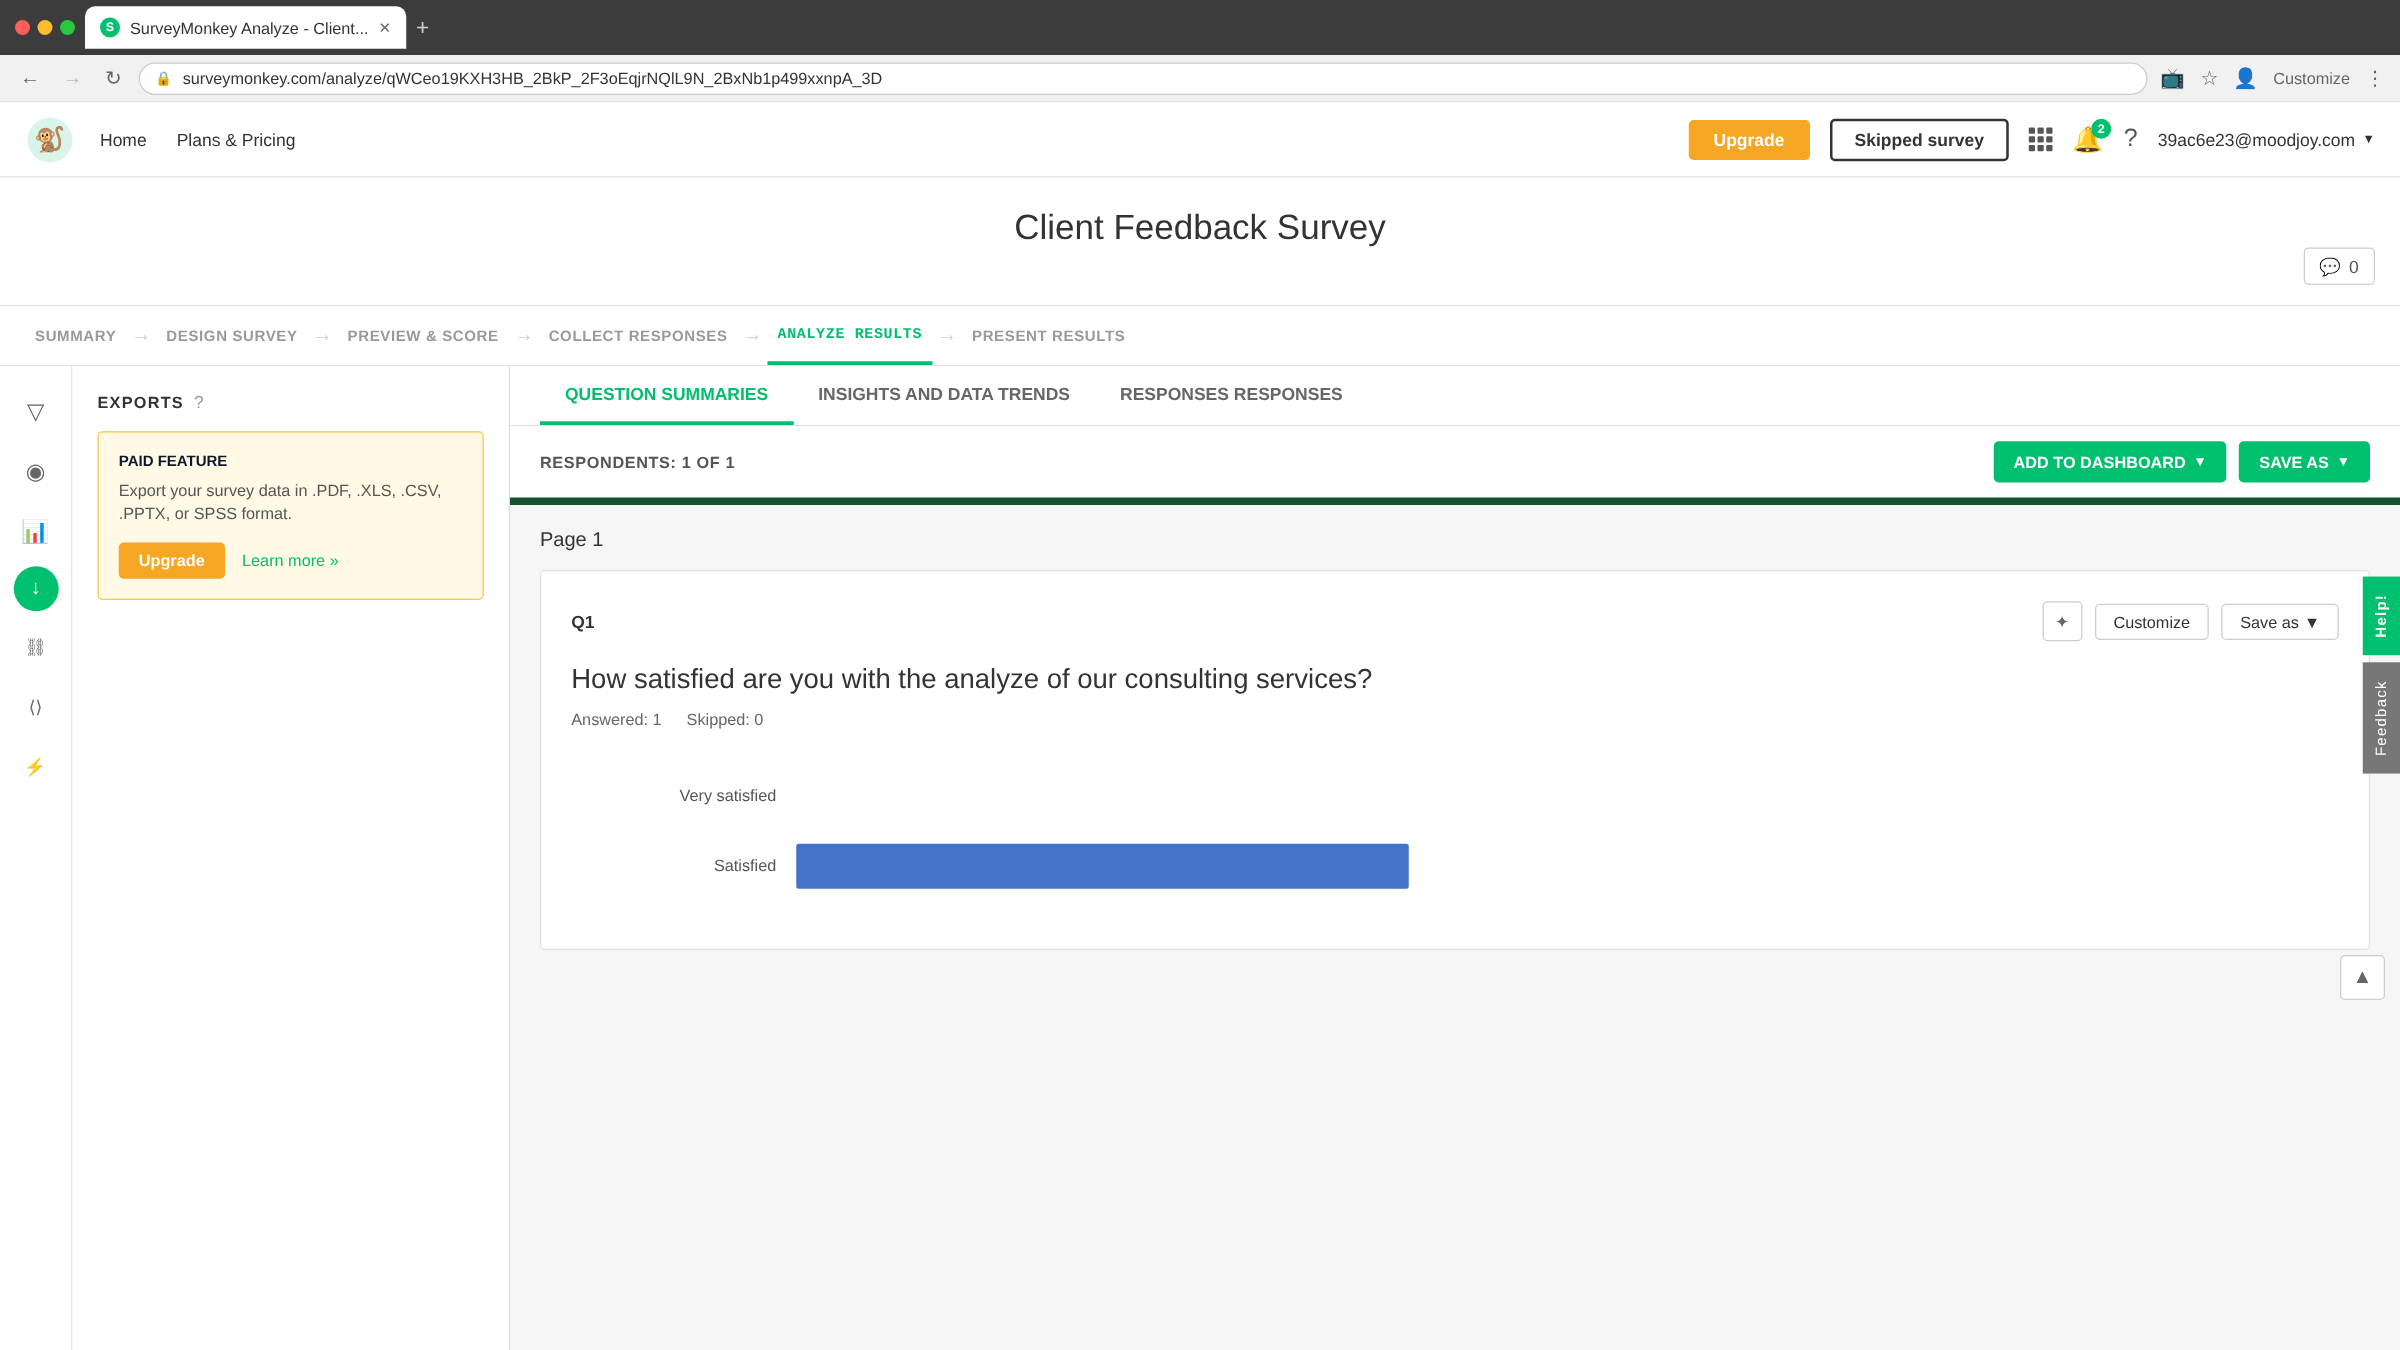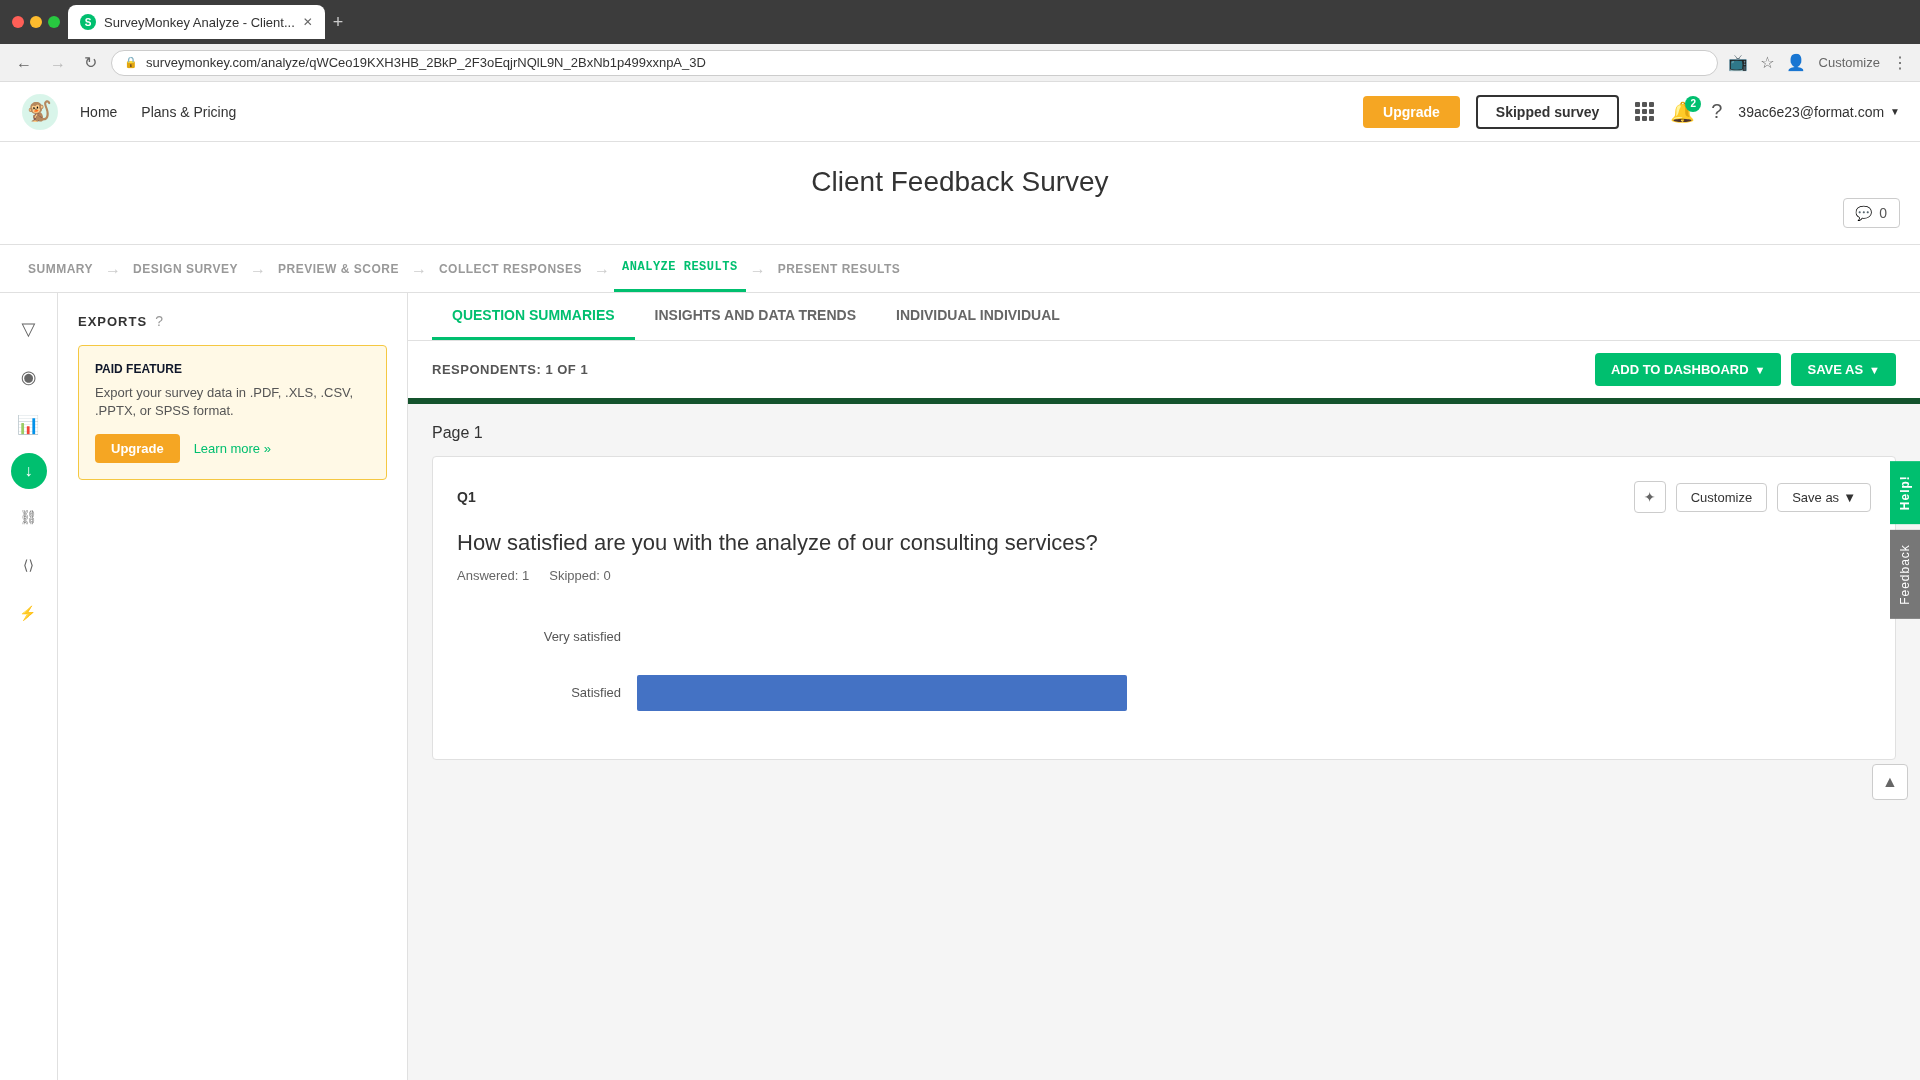--- a/index.html
+++ b/index.html
@@ -177,21 +177,21 @@
           <div class="grid-dot"></div>
           <div class="grid-dot"></div>
       </div>
     </div>
     <div class="header-icon" style="position:relative;">
       🔔
       <span class="badge">2</span>
     </div>
     <div class="header-icon">?</div>
     <div class="user-menu">
-      <span>39ac6e23@format.com</span>
+      <span>39ac6e23@moodjoy.com</span>
       <span class="chevron">▼</span>
     </div>
   </div>
 </div>
 
 <div class="survey-title-bar">
   <h1 class="survey-title">Client Feedback Survey</h1>
   <div class="comment-badge">
     <span>💬</span>
     <span>0</span>
@@ -247,21 +247,21 @@
       <button class="btn-upgrade-yellow">Upgrade</button>
       <a class="learn-more">Learn more »</a>
     </div>
   </div>
 
   <div class="content-area">
 
     <div class="content-tabs">
       <div class="content-tab active">QUESTION SUMMARIES</div>
       <div class="content-tab">INSIGHTS AND DATA TRENDS</div>
-      <div class="content-tab">INDIVIDUAL INDIVIDUAL</div>
+      <div class="content-tab">RESPONSES RESPONSES</div>
     </div>
 
     <div class="content-toolbar">
       <span class="respondents-info">RESPONDENTS: 1 of 1</span>
       <div class="toolbar-right">
         <button class="btn-add-dashboard">
           <span>ADD TO DASHBOARD</span>
           <span class="btn-dropdown-arrow">▼</span>
         </button>
         <button class="btn-save-as">

